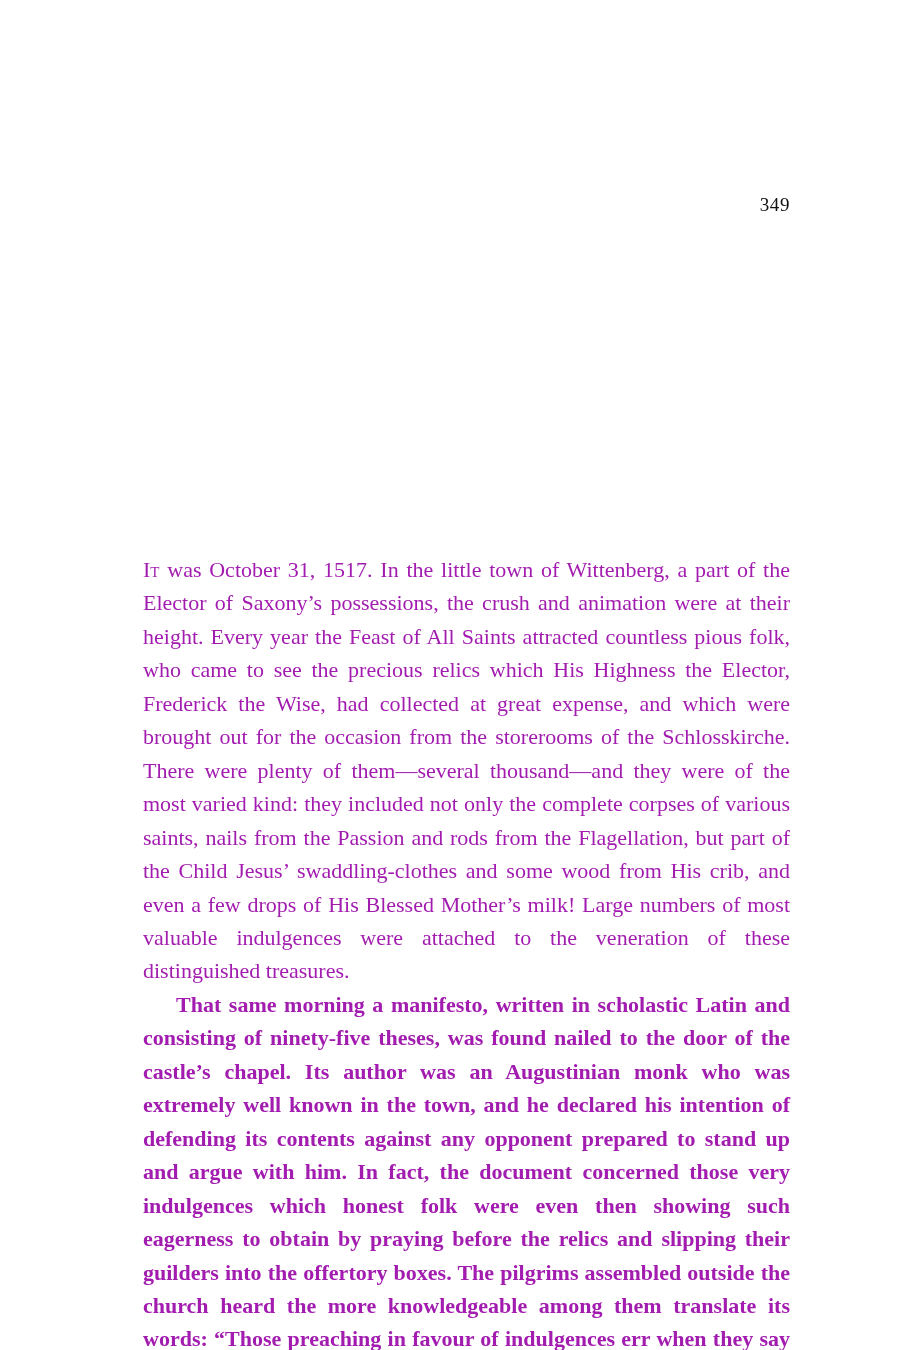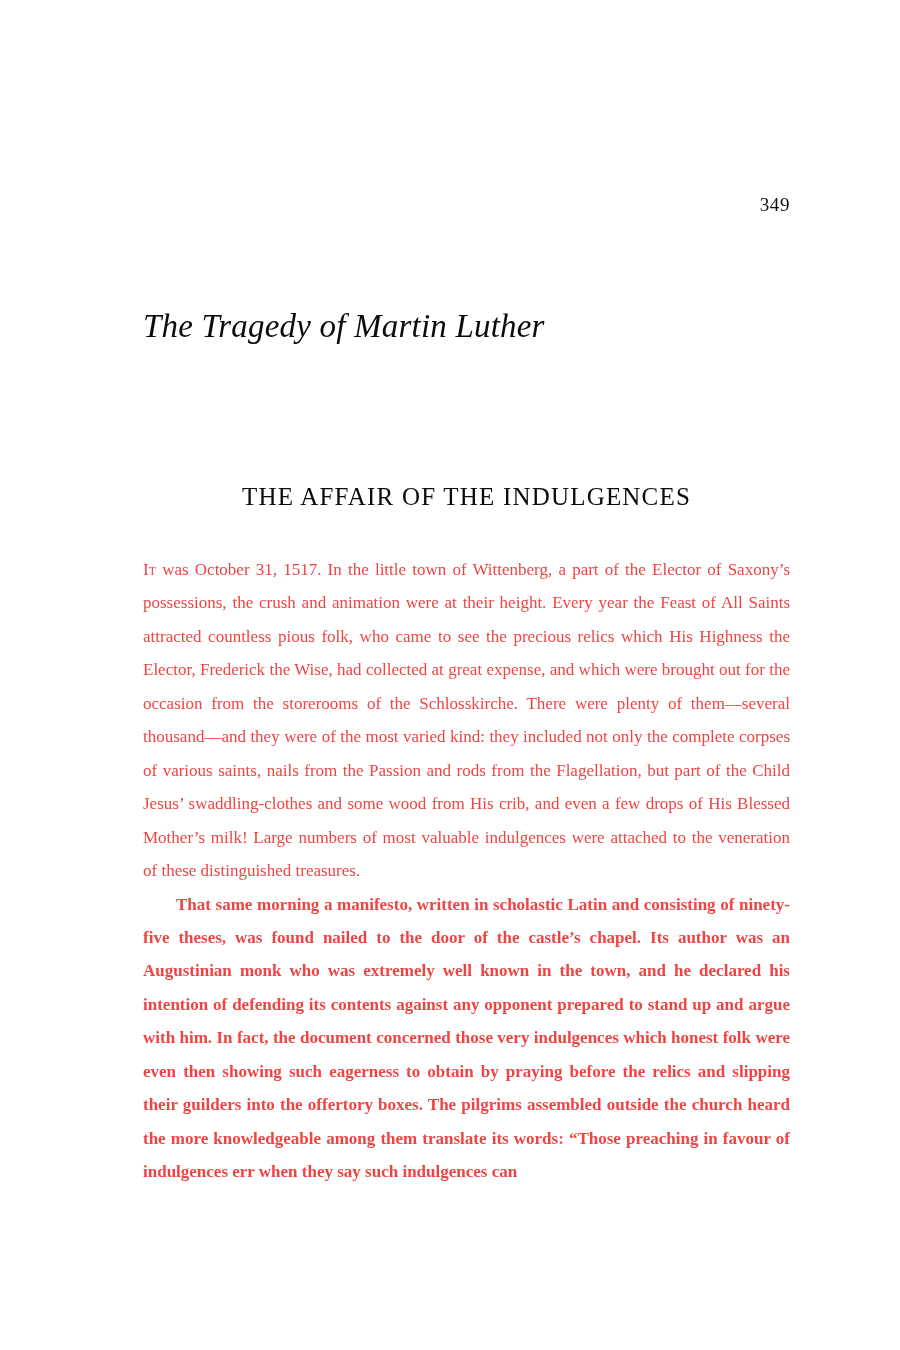--- a/index.html
+++ b/index.html
@@ -69,25 +69,25 @@
   
   .body-column {
     position: absolute;
     top: 553px;
     left: 143px;
     width: 647px;
   }
 
   .para {
     margin: 0;
-    font-size: 17px;
+    font-size: 22px;
     line-height: 33.45px;
     text-align: justify;
     text-justify: inter-word;
-    color: #ef4444;
+    color: #a21caf;
     hyphens: manual;
   }
 
   .para + .para {
     text-indent: 33px;
     font-weight: bold;
   }
 
   
   .opening {
@@ -100,23 +100,21 @@
   }
 </style>
 </head>
 <body>
 
 <div class="page">
 
   <div class="folio">349</div>
 
 
-  <div class="chapter-title">The Tragedy of Martin Luther</div>
 
-  <div class="section-heading">THE AFFAIR OF THE INDULGENCES</div>
 
   <div class="body-column">
 
     <p class="para"><span class="opening-first">I</span><span class="opening">T</span><span> was October 31, 1517. In the little town of Wittenberg, a part of the Elector of Saxony’s possessions, the crush and animation were at their height. Every year the Feast of All Saints attracted countless pious folk, who came to see the precious relics which His Highness the Elector, Frederick the Wise, had collected at great expense, and which were brought out for the occasion from the storerooms of the Schlosskirche. There were plenty of them—several thousand—and they were of the most varied kind: they included not only the complete corpses of various saints, nails from the Passion and rods from the Flagellation, but part of the Child Jesus’ swaddling-clothes and some wood from His crib, and even a few drops of His Blessed Mother’s milk! Large numbers of most valuable indulgences were attached to the veneration of these distinguished treasures.</span></p>
 
     <p class="para">That same morning a manifesto, written in scholastic Latin and consisting of ninety-five theses, was found nailed to the door of the castle’s chapel. Its author was an Augustinian monk who was extremely well known in the town, and he declared his intention of defending its contents against any opponent prepared to stand up and argue with him. In fact, the document concerned those very indulgences which honest folk were even then showing such eagerness to obtain by praying before the relics and slipping their guilders into the offertory boxes. The pilgrims assembled outside the church heard the more knowledgeable among them translate its words: “Those preaching in favour of indulgences err when they say such indulgences can</p>
 
   </div>
 
 </div>

